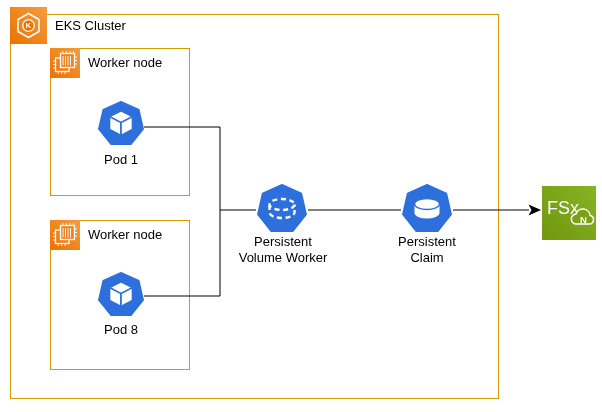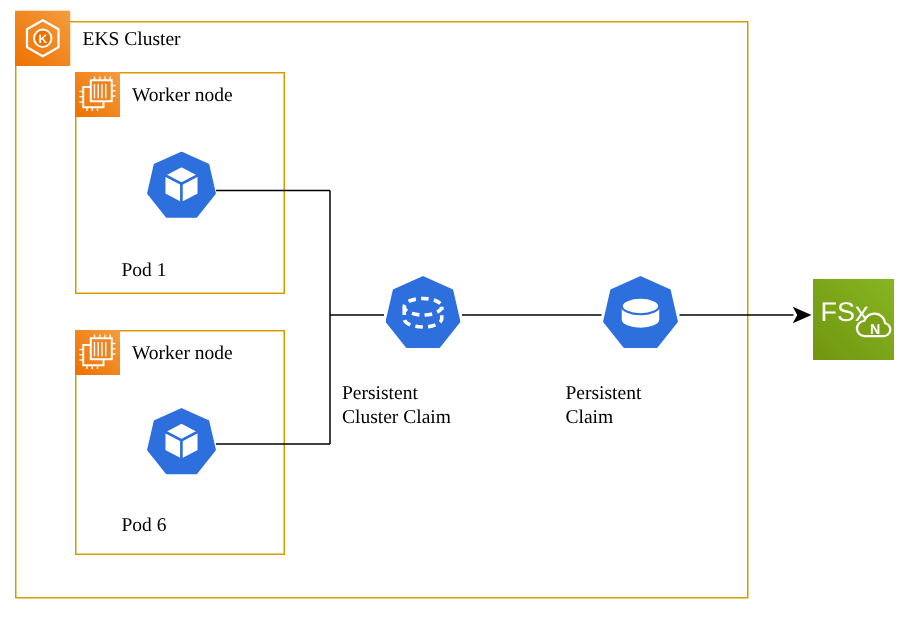--- a/index.html
+++ b/index.html
@@ -2,22 +2,22 @@
 <html><head>
 <meta charset="utf-8">
 <style>
   html,body{margin:0;padding:0;background:#ffffff;}
   #canvas{
     position:relative;width:602px;height:412px;background:#ffffff;overflow:hidden;
     font-family:"Liberation Sans",sans-serif;color:#000000;
   }
   .abs{position:absolute;}
   .group-box{position:absolute;border:1px solid #D79B00;background:transparent;box-sizing:border-box;}
-  .label{position:absolute;font-size:13px;line-height:16px;color:#000;white-space:nowrap;font-family:Liberation Serif, serif;}
-  .label.center{text-align:left;white-space:normal;margin-top:20px;}
+  .label{position:absolute;font-size:13px;line-height:16px;color:#000;white-space:nowrap;}
+  .label.center{text-align:center;white-space:normal;}
   svg{display:block;}
 </style>
 </head>
 <body>
 
 <div id="canvas">
 
   <div class="group-box" style="left:10px;top:14px;width:489px;height:385px;"></div>
 
   <div class="group-box" style="left:50px;top:48px;width:140px;height:148px;"></div>
@@ -111,30 +111,30 @@
   <div class="label" style="left:88px;top:227px;">Worker node</div>
 
   <svg class="abs" style="left:98px;top:272px;" width="46" height="46" viewBox="0 0 50 50">
     <polygon points="25,0.8 44.4,9.5 49.2,30.4 35.8,47.2 14.2,47.2 0.8,30.4 5.6,9.5" fill="#2E6FDE" stroke="#2E6FDE" stroke-width="1.5" stroke-linejoin="round"></polygon>
     <g fill="#FFFFFF" stroke="#2E6FDE" stroke-width="1.8" stroke-linejoin="round">
       <polygon points="25,10.5 37.5,17 25,23.5 12.5,17"></polygon>
       <polygon points="12.5,17 12.5,31 25,37.5 25,23.5"></polygon>
       <polygon points="37.5,17 37.5,31 25,37.5 25,23.5"></polygon>
     </g>
   </svg>
-  <div class="label center" style="left:81px;top:322px;width:80px;">Pod 6</div>
+  <div class="label center" style="left:81px;top:322px;width:80px;">Pod 8</div>
 
   <svg class="abs" style="left:257px;top:184px;" width="50" height="50" viewBox="0 0 50 50">
     <polygon points="25,0.8 44.4,9.5 49.2,30.4 35.8,47.2 14.2,47.2 0.8,30.4 5.6,9.5" fill="#2E6FDE" stroke="#2E6FDE" stroke-width="1.5" stroke-linejoin="round"></polygon>
     <ellipse cx="25" cy="20.5" rx="12.5" ry="5.5" fill="none" stroke="#FFFFFF" stroke-width="2.4" stroke-dasharray="5 3.5"></ellipse>
     <path d="M12.5,21 v7.5 a12.5,5.5 0 0 0 25,0 v-7.5" fill="none" stroke="#FFFFFF" stroke-width="2.4" stroke-dasharray="5 3.5"></path>
   </svg>
   <div class="label center" style="left:228px;top:234px;width:110px;">
     <span style="display:block;">Persistent</span>
-    <span style="display:block;">Cluster Claim</span>
+    <span style="display:block;">Volume Worker</span>
   </div>
 
   <svg class="abs" style="left:402px;top:184px;" width="50" height="50" viewBox="0 0 50 50">
     <polygon points="25,0.8 44.4,9.5 49.2,30.4 35.8,47.2 14.2,47.2 0.8,30.4 5.6,9.5" fill="#2E6FDE" stroke="#2E6FDE" stroke-width="1.5" stroke-linejoin="round"></polygon>
     <path d="M12.5,20 v9 a12.5,5.5 0 0 0 25,0 v-9 z" fill="#FFFFFF"></path>
     <ellipse cx="25" cy="20" rx="12.5" ry="5.5" fill="#FFFFFF" stroke="#2E6FDE" stroke-width="1.4"></ellipse>
   </svg>
   <div class="label center" style="left:377px;top:234px;width:100px;">
     <span style="display:block;">Persistent</span>
     <span style="display:block;">Claim</span>

